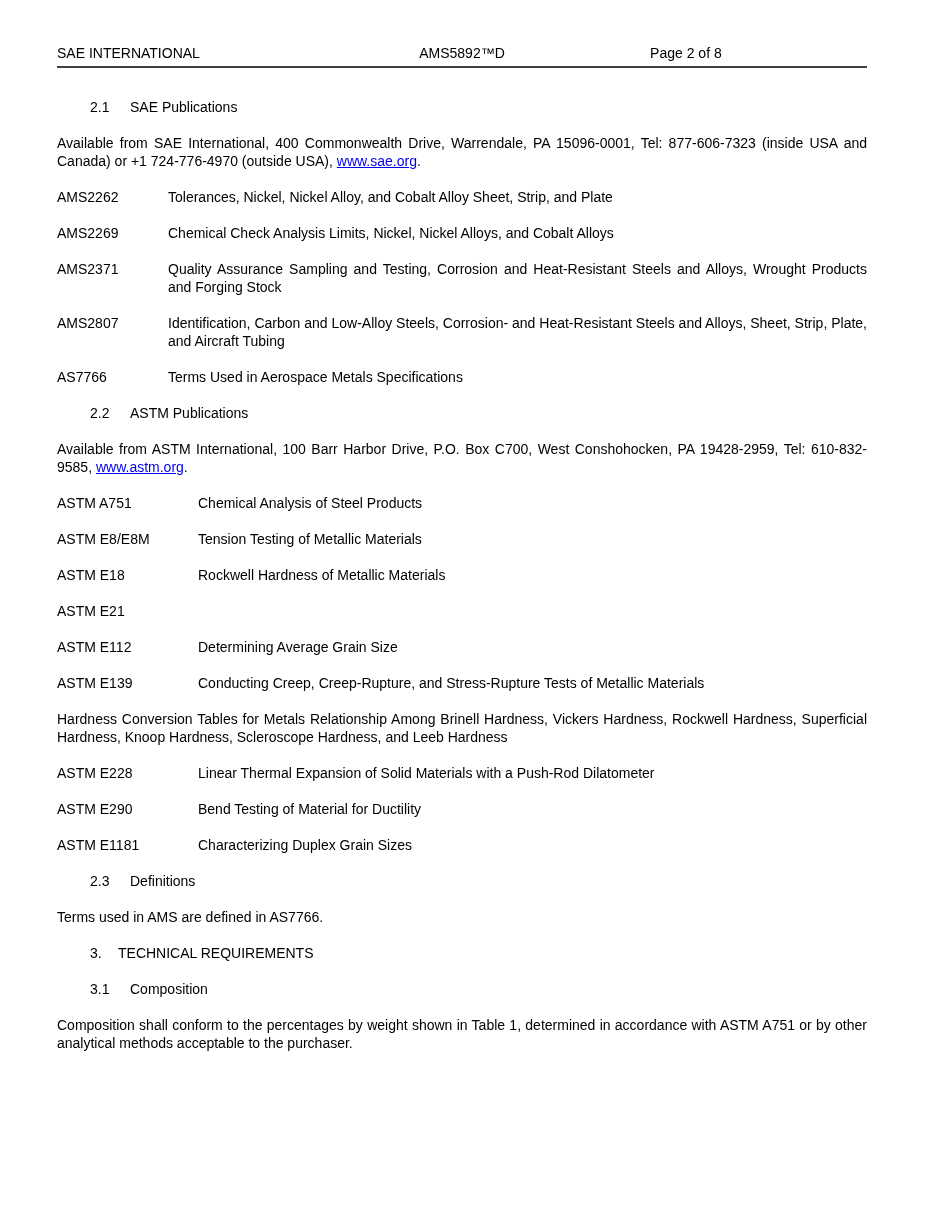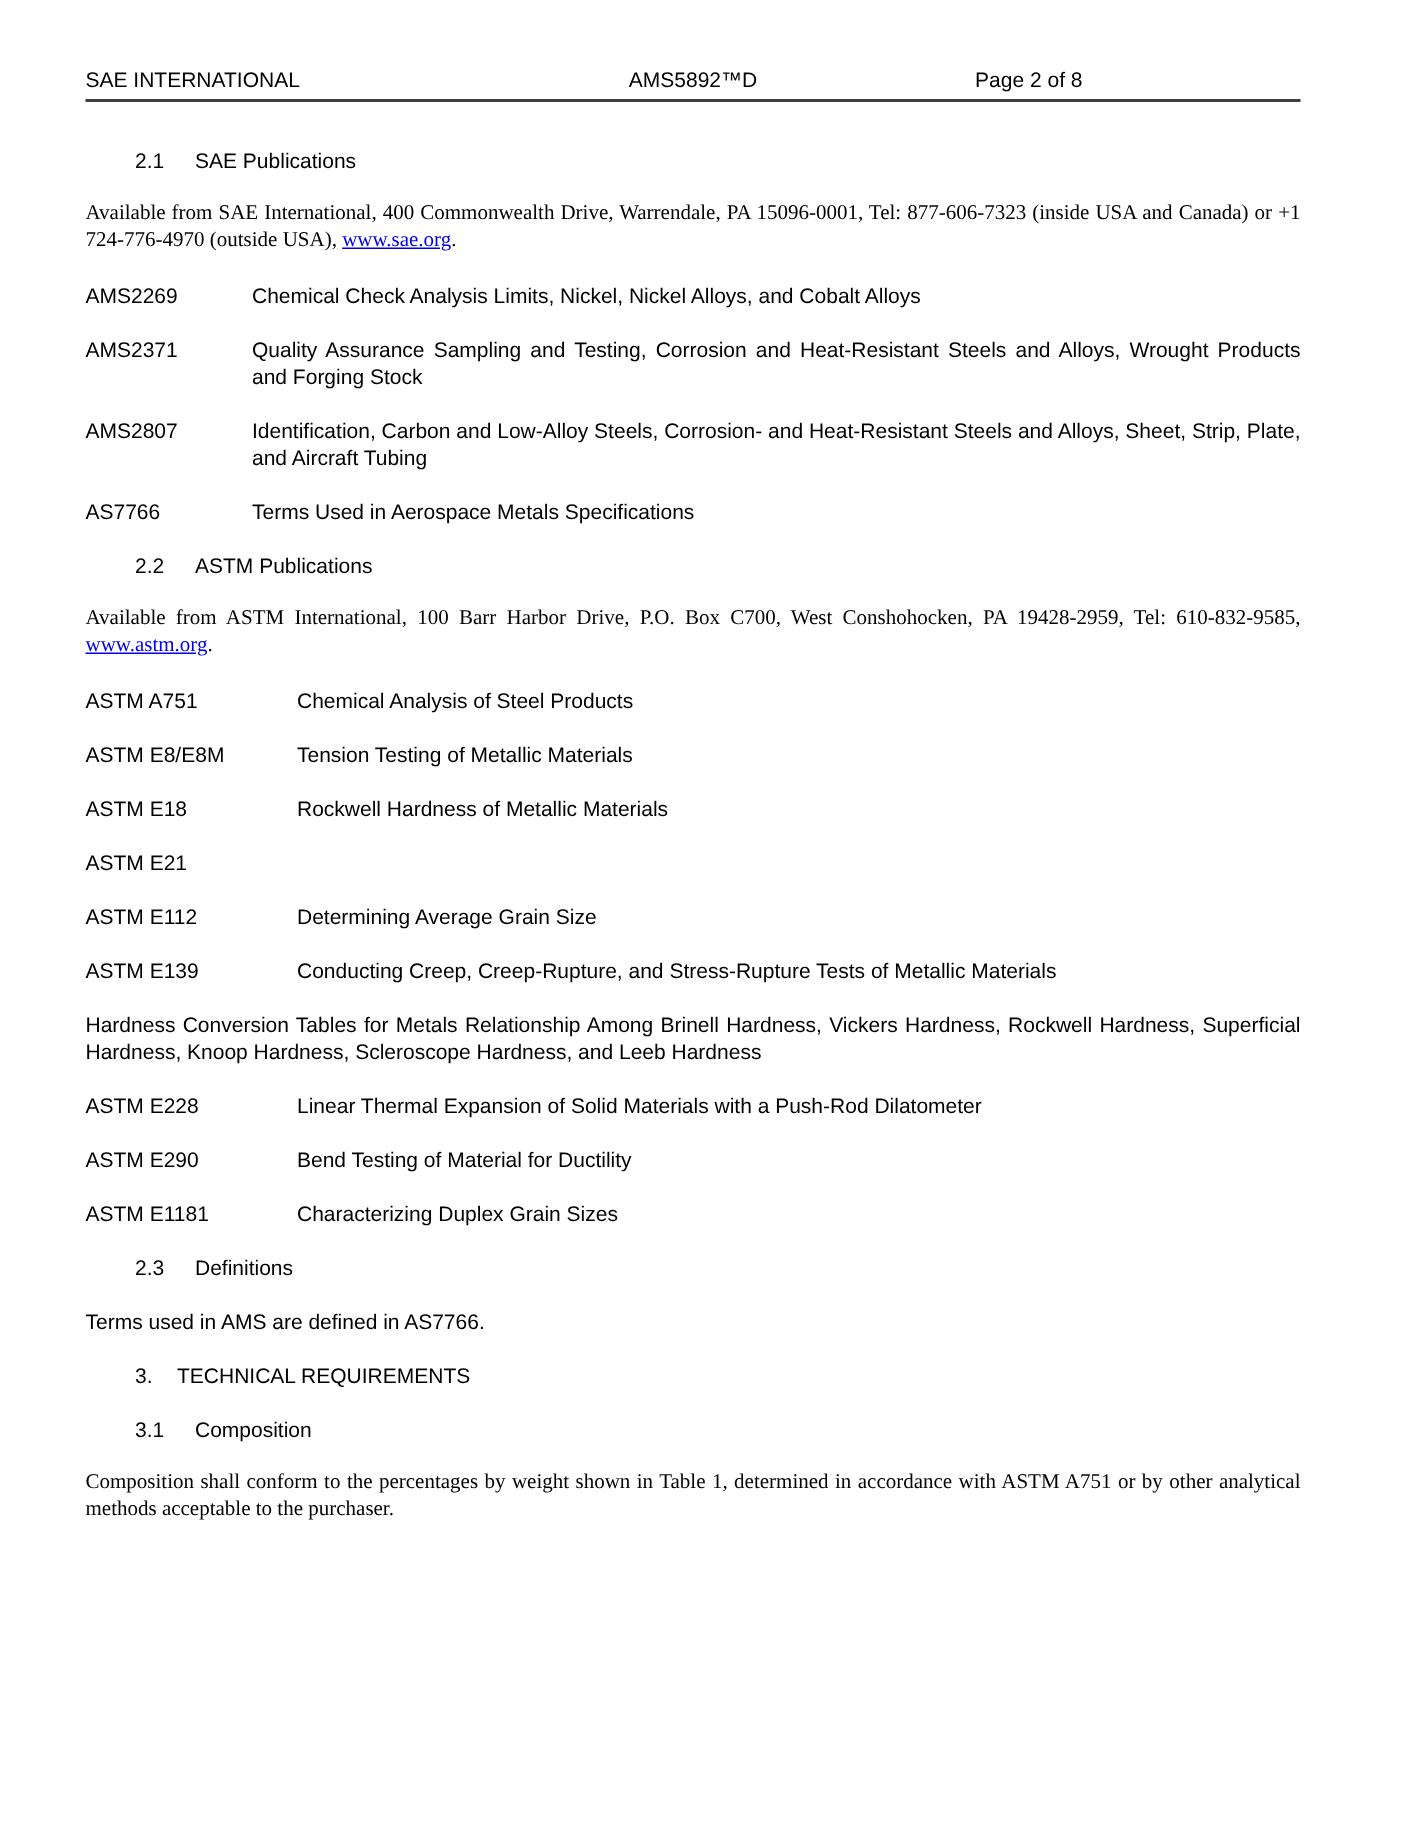--- a/index.html
+++ b/index.html
@@ -34,21 +34,21 @@
     border:none;
     border-top:2px solid var(--rule);
     margin-top:4px;
     margin-bottom:30px;
   }
   
   .heading{ margin-bottom:18px; }
   .hnum{ display:inline-block; width:40px;margin-left:33px; }
   .hnum.narrow{ width:28px; }
   .para{ margin-bottom:18px; }
-  .justify{ text-align:justify;font-family:Liberation Serif, serif; }
+  .justify{ text-align:justify; }
   .link{
     color:var(--link);
     text-decoration:underline;
     cursor:pointer;
   }
   
   .ref-row{
     display:flex;
     margin-bottom:18px;
   }
@@ -68,20 +68,24 @@
     <span class="hdr-right">Page 2 of 8</span>
   </div>
   <hr class="hdr-rule">
 
   <div class="heading">
     <span class="hnum">2.1</span><span class="htitle">SAE Publications</span>
   </div>
 
   <p class="para justify"><span>Available from SAE International, 400 Commonwealth Drive, Warrendale, PA 15096-0001, Tel: 877-606-7323 (inside USA and Canada) or +1 724-776-4970 (outside USA), </span><a class="link">www.sae.org</a><span>.</span></p>
 
+  <div class="ref-row ams">
+    <span class="ref-code">AMS2262</span>
+    <span class="ref-desc">Tolerances, Nickel, Nickel Alloy, and Cobalt Alloy Sheet, Strip, and Plate</span>
+  </div>
   <div class="ref-row ams">
     <span class="ref-code">AMS2269</span>
     <span class="ref-desc">Chemical Check Analysis Limits, Nickel, Nickel Alloys, and Cobalt Alloys</span>
   </div>
   <div class="ref-row ams">
     <span class="ref-code">AMS2371</span>
     <span class="ref-desc">Quality Assurance Sampling and Testing, Corrosion and Heat-Resistant Steels and Alloys, Wrought Products and Forging Stock</span>
   </div>
   <div class="ref-row ams">
     <span class="ref-code">AMS2807</span>

